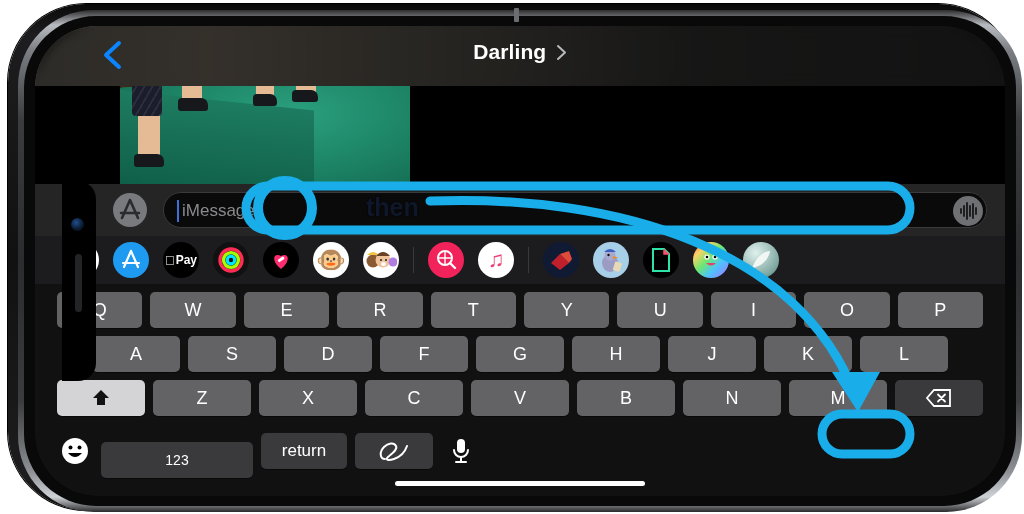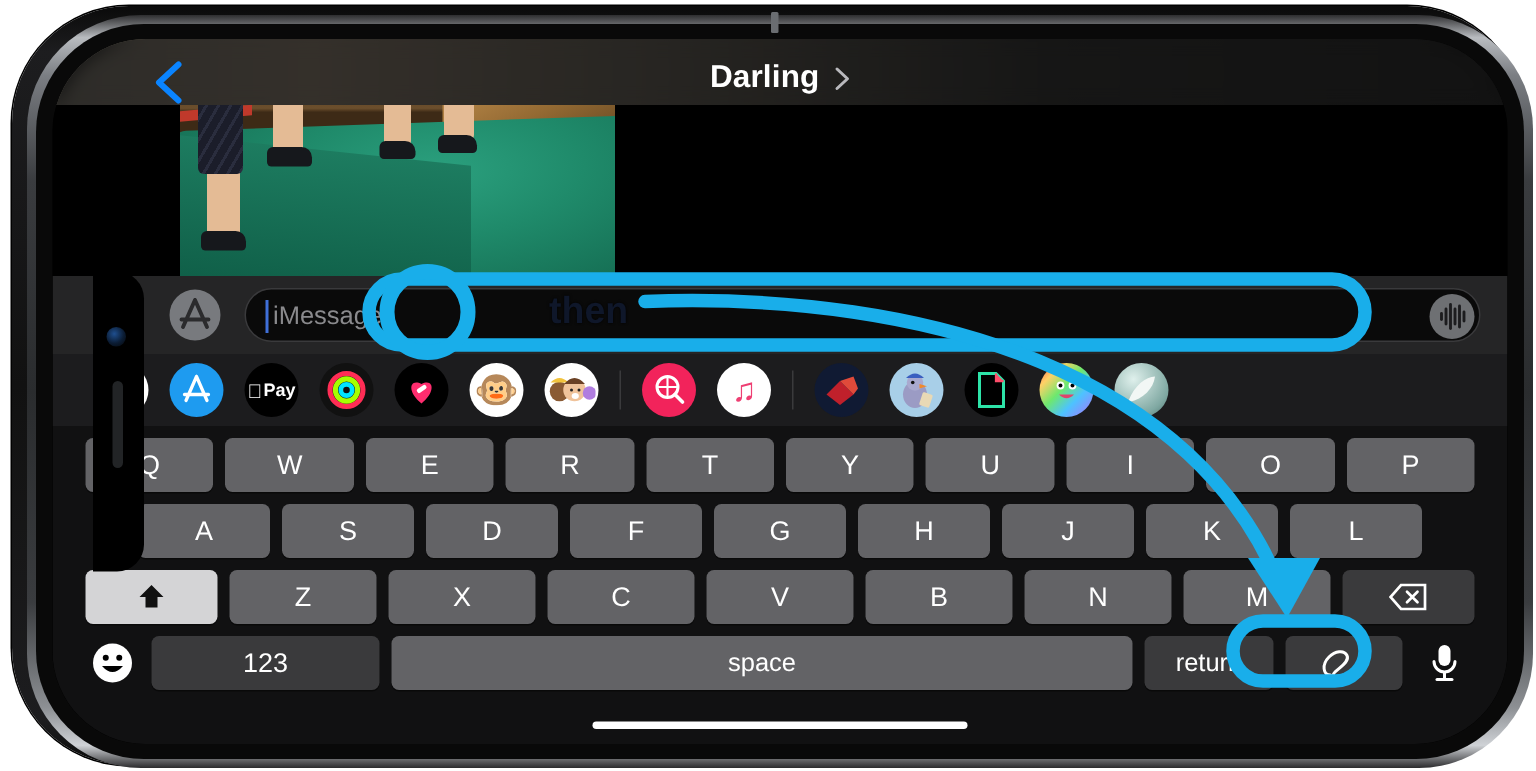--- a/index.html
+++ b/index.html
@@ -77,21 +77,21 @@
 
   
   #ios {
     position: absolute; inset: 0;
     background: #000;
   }
 
   
   #nav-bar {
     position: absolute;
-    left: 0; top: 0; right: 0; height: 44px;
+    left: 0; top: 0; right: 0; height: 60px;
     background: linear-gradient(90deg,#4d4a43 0%, #5c5246 18%, #3e3a33 42%, #1a1a19 68%, #111 100%);
     z-index: 20;
     text-decoration: underline;
   }
   #nav-bar-veil {
     position: absolute; inset: 0;
     background: rgba(20,20,20,.55);
     backdrop-filter: blur(6px);
   }
   #back-chevron {
@@ -260,21 +260,21 @@
   }
   .key.dark { background: #3a3a3c; }
   .key.light { background: #d4d4d6; color: #000; }
   #key-shift { flex: 0 0 88px; }
   #key-backspace { flex: 0 0 88px; }
   #key-emoji {
     flex: 0 0 36px; height: 36px; background: transparent; box-shadow: none;
     color: #fff; font-size: 26px; cursor: pointer;
     display: flex; align-items: center; justify-content: center;
   }
-  #key-123 { flex: 0 0 152px; font-size: 18px; }
+  #key-123 { flex: 0 0 152px; font-size: 14px; margin-top: 18px; }
   #key-space { flex: 1; font-size: 17px; }
   #key-return { flex: 0 0 86px; font-size: 17px; }
   #key-scribble { flex: 0 0 78px; position: relative; }
   #key-mic {
     flex: 0 0 40px; height: 36px; background: transparent; box-shadow: none;
     display: flex; align-items: center; justify-content: center; cursor: pointer;
   }
 
   #home-indicator {
     position: absolute;
@@ -521,21 +521,20 @@
         <div class="krow" id="krow4">
           <div id="key-emoji">
             <svg width="30" height="30" viewBox="0 0 30 30">
               <circle cx="15" cy="15" r="13" fill="#fff"></circle>
               <circle cx="10.5" cy="11.5" r="2" fill="#000"></circle>
               <circle cx="19.5" cy="11.5" r="2" fill="#000"></circle>
               <path d="M8 17 Q15 25 22 17 Z" fill="#000"></path>
             </svg>
           </div>
           <div class="key dark" id="key-123">123</div>
-          <div class="key" id="key-space">space</div>
           <div class="key dark" id="key-return">return</div>
           <div class="key dark" id="key-scribble">
             <svg width="40" height="26" viewBox="0 0 40 26">
               <path d="M11 21 C6 21 5 14 10 9 C14 5 20 4 22 8 C24 12 17 16 14 19 C11 22 14 23 20 21 C26 19 31 14 33 8" fill="none" stroke="#fff" stroke-width="2" stroke-linecap="round"></path>
             </svg>
           </div>
           <div id="key-mic">
             <svg width="24" height="28" viewBox="0 0 24 28">
               <rect x="8" y="2" width="8" height="14" rx="4" fill="#fff"></rect>
               <path d="M5 13 A7 7 0 0 0 19 13" fill="none" stroke="#fff" stroke-width="2" stroke-linecap="round"></path>

